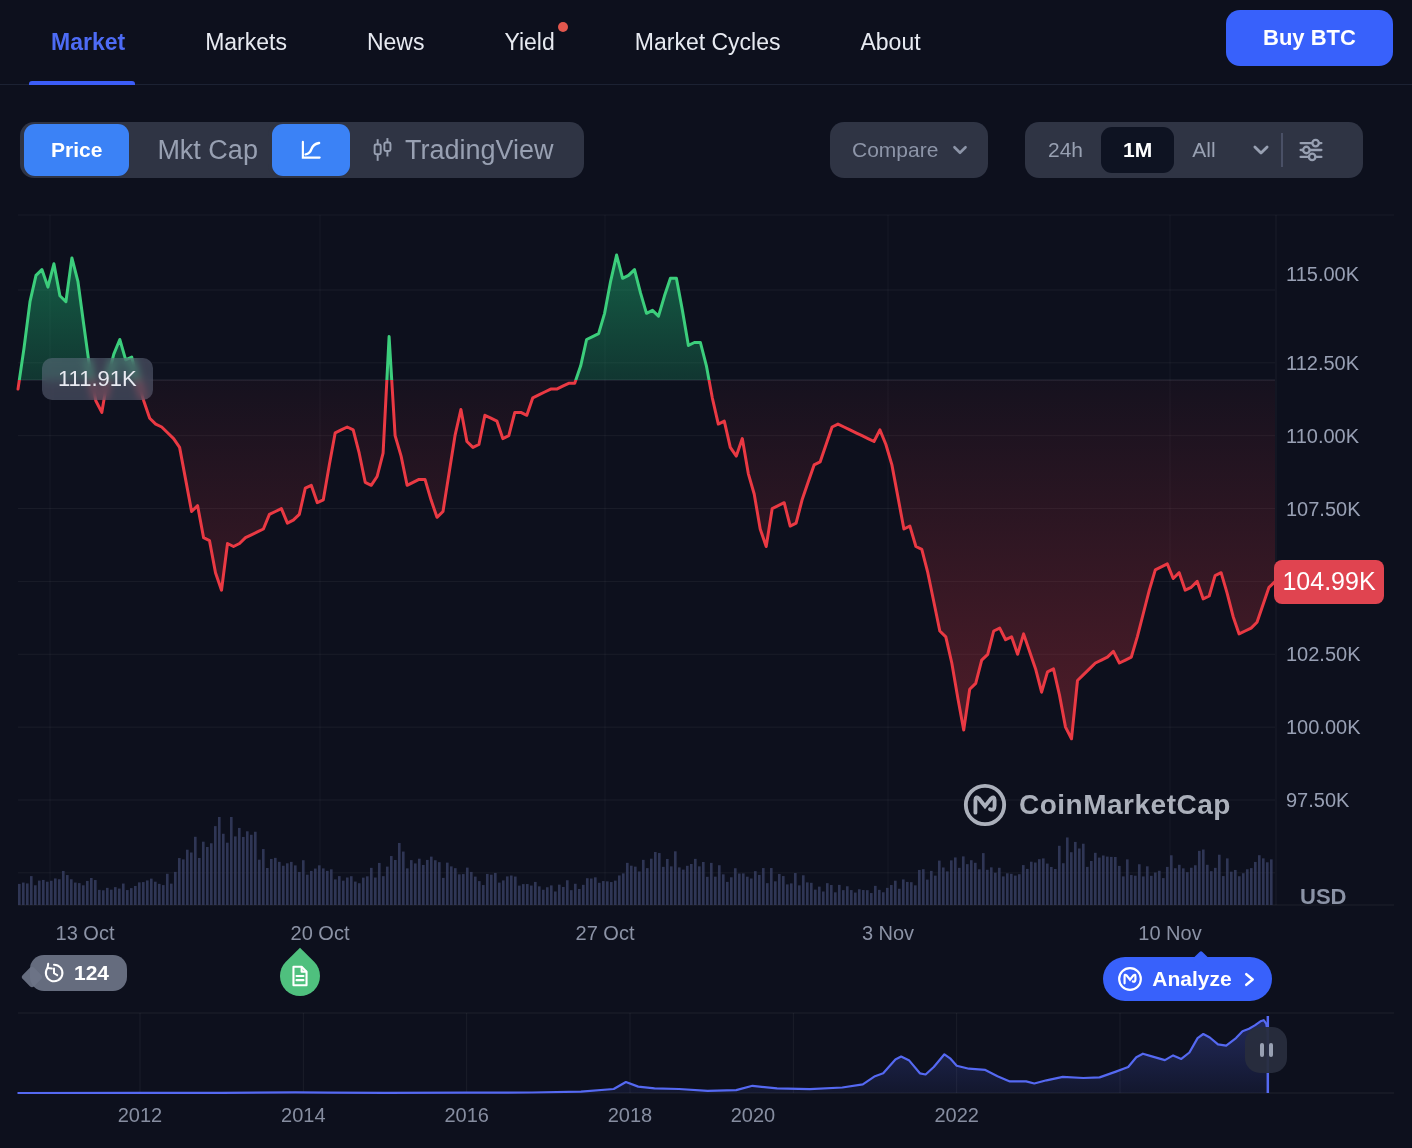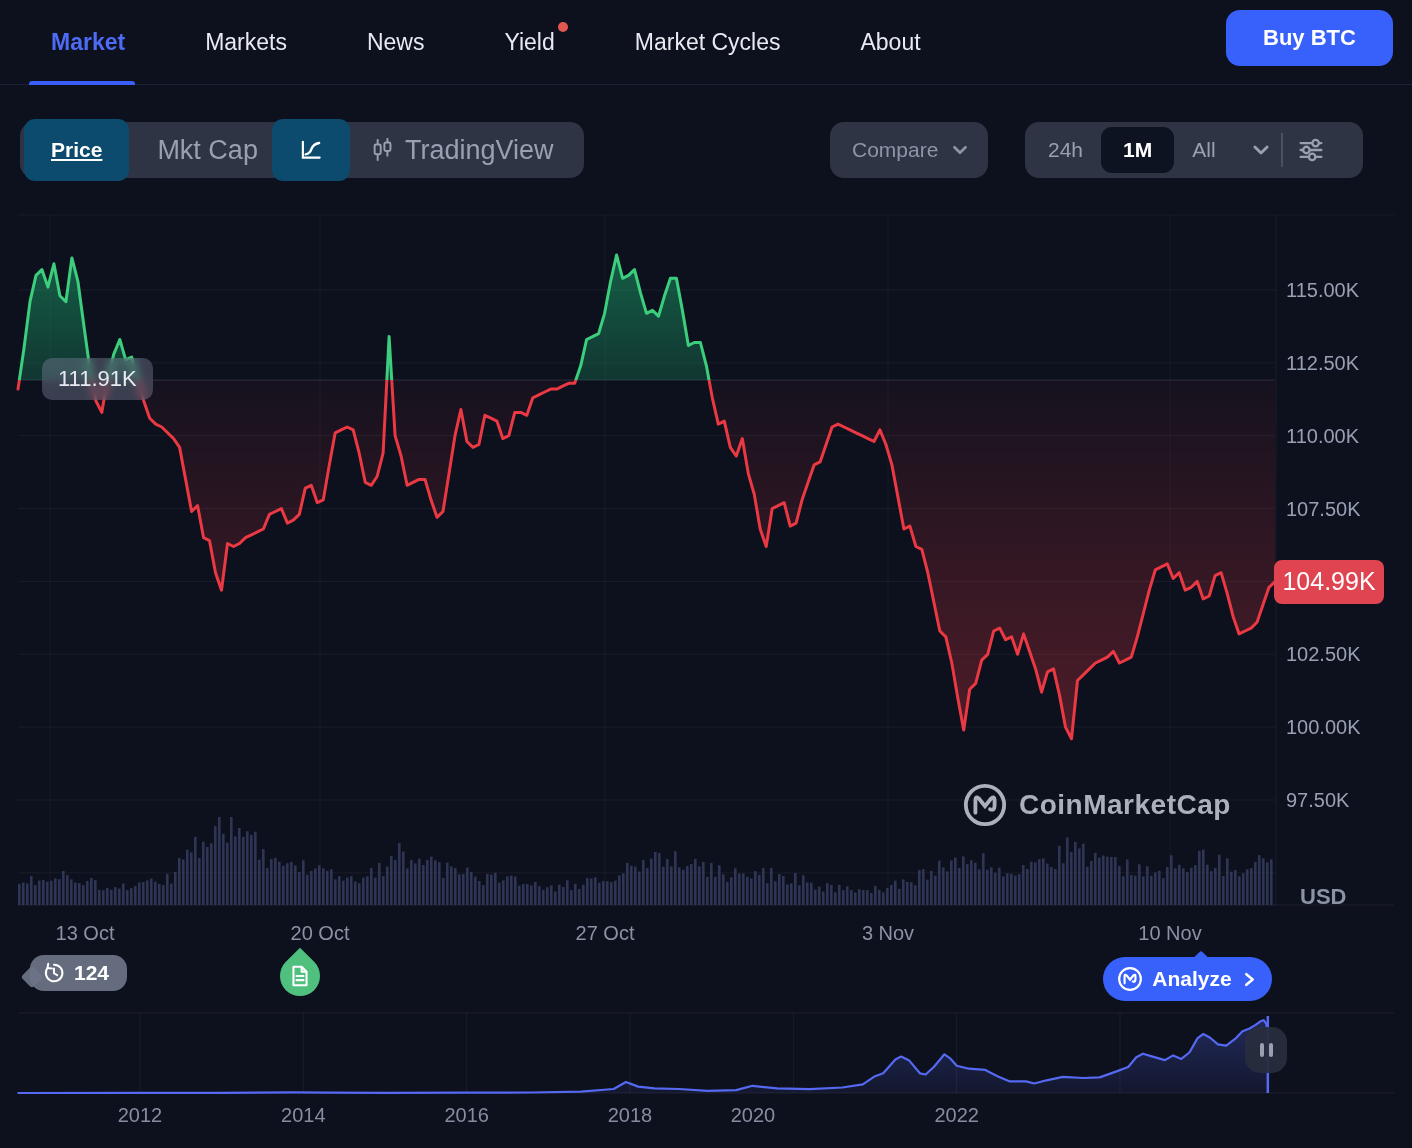--- a/index.html
+++ b/index.html
@@ -25,21 +25,21 @@
   }
   .yield-dot { position:absolute; top:22px; right:-13px; width:10px; height:10px; border-radius:50%; background:#e2574e; }
   .buy-btn {
     position:absolute; right:19px; top:10px; width:167px; height:56px;
     background:#3861fb; color:#fff; border:none; border-radius:14px;
     font-size:22px; font-weight:700; font-family:"Liberation Sans",sans-serif; cursor:pointer;
   }
   
   .toolbar { position:absolute; top:122px; left:0; width:1412px; height:56px; z-index:5; }
   .seg { position:absolute; top:0; height:56px; background:#2f3444; border-radius:14px; display:flex; align-items:center; padding:4px; }
-  .seg-sel { background:#0c4a6e; border-radius:11px; height:62px; display:flex; align-items:center; justify-content:center; color:#fff; font-weight:700;text-decoration:underline; }
+  .seg-sel { background:#3b82f6; border-radius:11px; height:52px; display:flex; align-items:center; justify-content:center; color:#fff; font-weight:700; }
   .seg-txt { color:#98a0b2; font-size:27px; font-weight:500; }
   .g1 { left:20px; }
   .g1 .price { padding:0 27px; font-size:21px; }
   .g1 .mktcap { padding:0 28px; cursor:pointer; }
   .g2 { left:268px; }
   .g2 .iconpill { width:78px; cursor:pointer; }
   .g2 .tv { display:flex; align-items:center; gap:11px; padding:0 26px 0 20px; cursor:pointer; }
   .compare { position:absolute; left:830px; top:0; width:158px; height:56px; background:#2f3444; border-radius:14px;
     display:flex; align-items:center; justify-content:space-between; padding:0 18px 0 22px; cursor:pointer; }
   .compare span { color:#8d95a8; font-size:21px; font-weight:500; }
@@ -517,21 +517,21 @@
     <line x1="18" y1="1013" x2="1394" y2="1013" stroke="rgba(255,255,255,0.07)"></line>
     <line x1="18" y1="1093" x2="1394" y2="1093" stroke="rgba(255,255,255,0.08)"></line>
     <path d="M17.5,1093.0L140.0,1092.9L221.7,1092.9L295.2,1092.4L327.8,1092.7L385.0,1092.8L466.7,1092.7L532.0,1092.5L581.0,1091.6L613.7,1089.0L625.9,1082.0L638.2,1086.6L654.5,1088.4L679.0,1089.0L707.6,1090.8L736.2,1090.1L752.5,1085.8L777.0,1088.4L809.7,1089.2L842.3,1087.5L862.8,1084.3L875.0,1076.2L883.2,1073.3L895.4,1059.5L901.1,1056.6L909.3,1060.6L919.9,1073.3L925.6,1074.5L933.8,1067.0L944.4,1054.3L950.1,1058.3L956.7,1065.8L968.9,1068.7L985.3,1069.9L997.5,1076.2L1009.8,1081.4L1026.1,1081.4L1034.3,1083.5L1046.5,1080.3L1062.8,1076.8L1083.3,1078.0L1099.6,1077.4L1115.9,1071.6L1128.2,1067.0L1136.3,1057.2L1142.9,1053.7L1152.7,1056.6L1164.9,1060.1L1173.1,1055.4L1181.3,1058.9L1189.4,1052.5L1197.6,1038.1L1203.3,1034.0L1209.8,1037.5L1218.0,1044.4L1226.2,1045.6L1236.0,1038.1L1242.5,1031.2L1249.0,1028.8L1254.8,1025.4L1260.5,1021.3L1263.7,1020.2L1266.2,1023.6L1267.8,1032.3L1267.8,1093L17.5,1093Z" fill="url(#mGrad)"></path>
     <path d="M17.5,1093.0L140.0,1092.9L221.7,1092.9L295.2,1092.4L327.8,1092.7L385.0,1092.8L466.7,1092.7L532.0,1092.5L581.0,1091.6L613.7,1089.0L625.9,1082.0L638.2,1086.6L654.5,1088.4L679.0,1089.0L707.6,1090.8L736.2,1090.1L752.5,1085.8L777.0,1088.4L809.7,1089.2L842.3,1087.5L862.8,1084.3L875.0,1076.2L883.2,1073.3L895.4,1059.5L901.1,1056.6L909.3,1060.6L919.9,1073.3L925.6,1074.5L933.8,1067.0L944.4,1054.3L950.1,1058.3L956.7,1065.8L968.9,1068.7L985.3,1069.9L997.5,1076.2L1009.8,1081.4L1026.1,1081.4L1034.3,1083.5L1046.5,1080.3L1062.8,1076.8L1083.3,1078.0L1099.6,1077.4L1115.9,1071.6L1128.2,1067.0L1136.3,1057.2L1142.9,1053.7L1152.7,1056.6L1164.9,1060.1L1173.1,1055.4L1181.3,1058.9L1189.4,1052.5L1197.6,1038.1L1203.3,1034.0L1209.8,1037.5L1218.0,1044.4L1226.2,1045.6L1236.0,1038.1L1242.5,1031.2L1249.0,1028.8L1254.8,1025.4L1260.5,1021.3L1263.7,1020.2L1266.2,1023.6L1267.8,1032.3" fill="none" stroke="#5569f2" stroke-width="2.2" stroke-linejoin="round"></path>
     <line x1="1267.8212699999956" y1="1016" x2="1267.8212699999956" y2="1093" stroke="#5569f2" stroke-width="2.5"></line>
   </svg>
 <div class="region" style="left:18px;top:215px;width:1257px;height:690px"></div>
 <div class="region" style="left:18px;top:1013px;width:1376px;height:82px"></div>
 
 <div id="ylabels">
-    <div class="y-label" style="top: 290px;">115.00K</div>
+    <div class="y-label" style="top: 274px;">115.00K</div>
     <div class="y-label" style="top: 362.857px;">112.50K</div>
     <div class="y-label" style="top: 435.714px;">110.00K</div>
     <div class="y-label" style="top: 508.571px;">107.50K</div>
     <div class="y-label" style="top: 654.286px;">102.50K</div>
     <div class="y-label" style="top: 727.143px;">100.00K</div>
     <div class="y-label" style="top: 800px;">97.50K</div>
   </div>
 <div id="xlabels">
     <div class="x-label" style="left: 50px; margin-left: 35px;">13 Oct</div>
     <div class="x-label" style="left: 320px;">20 Oct</div>

